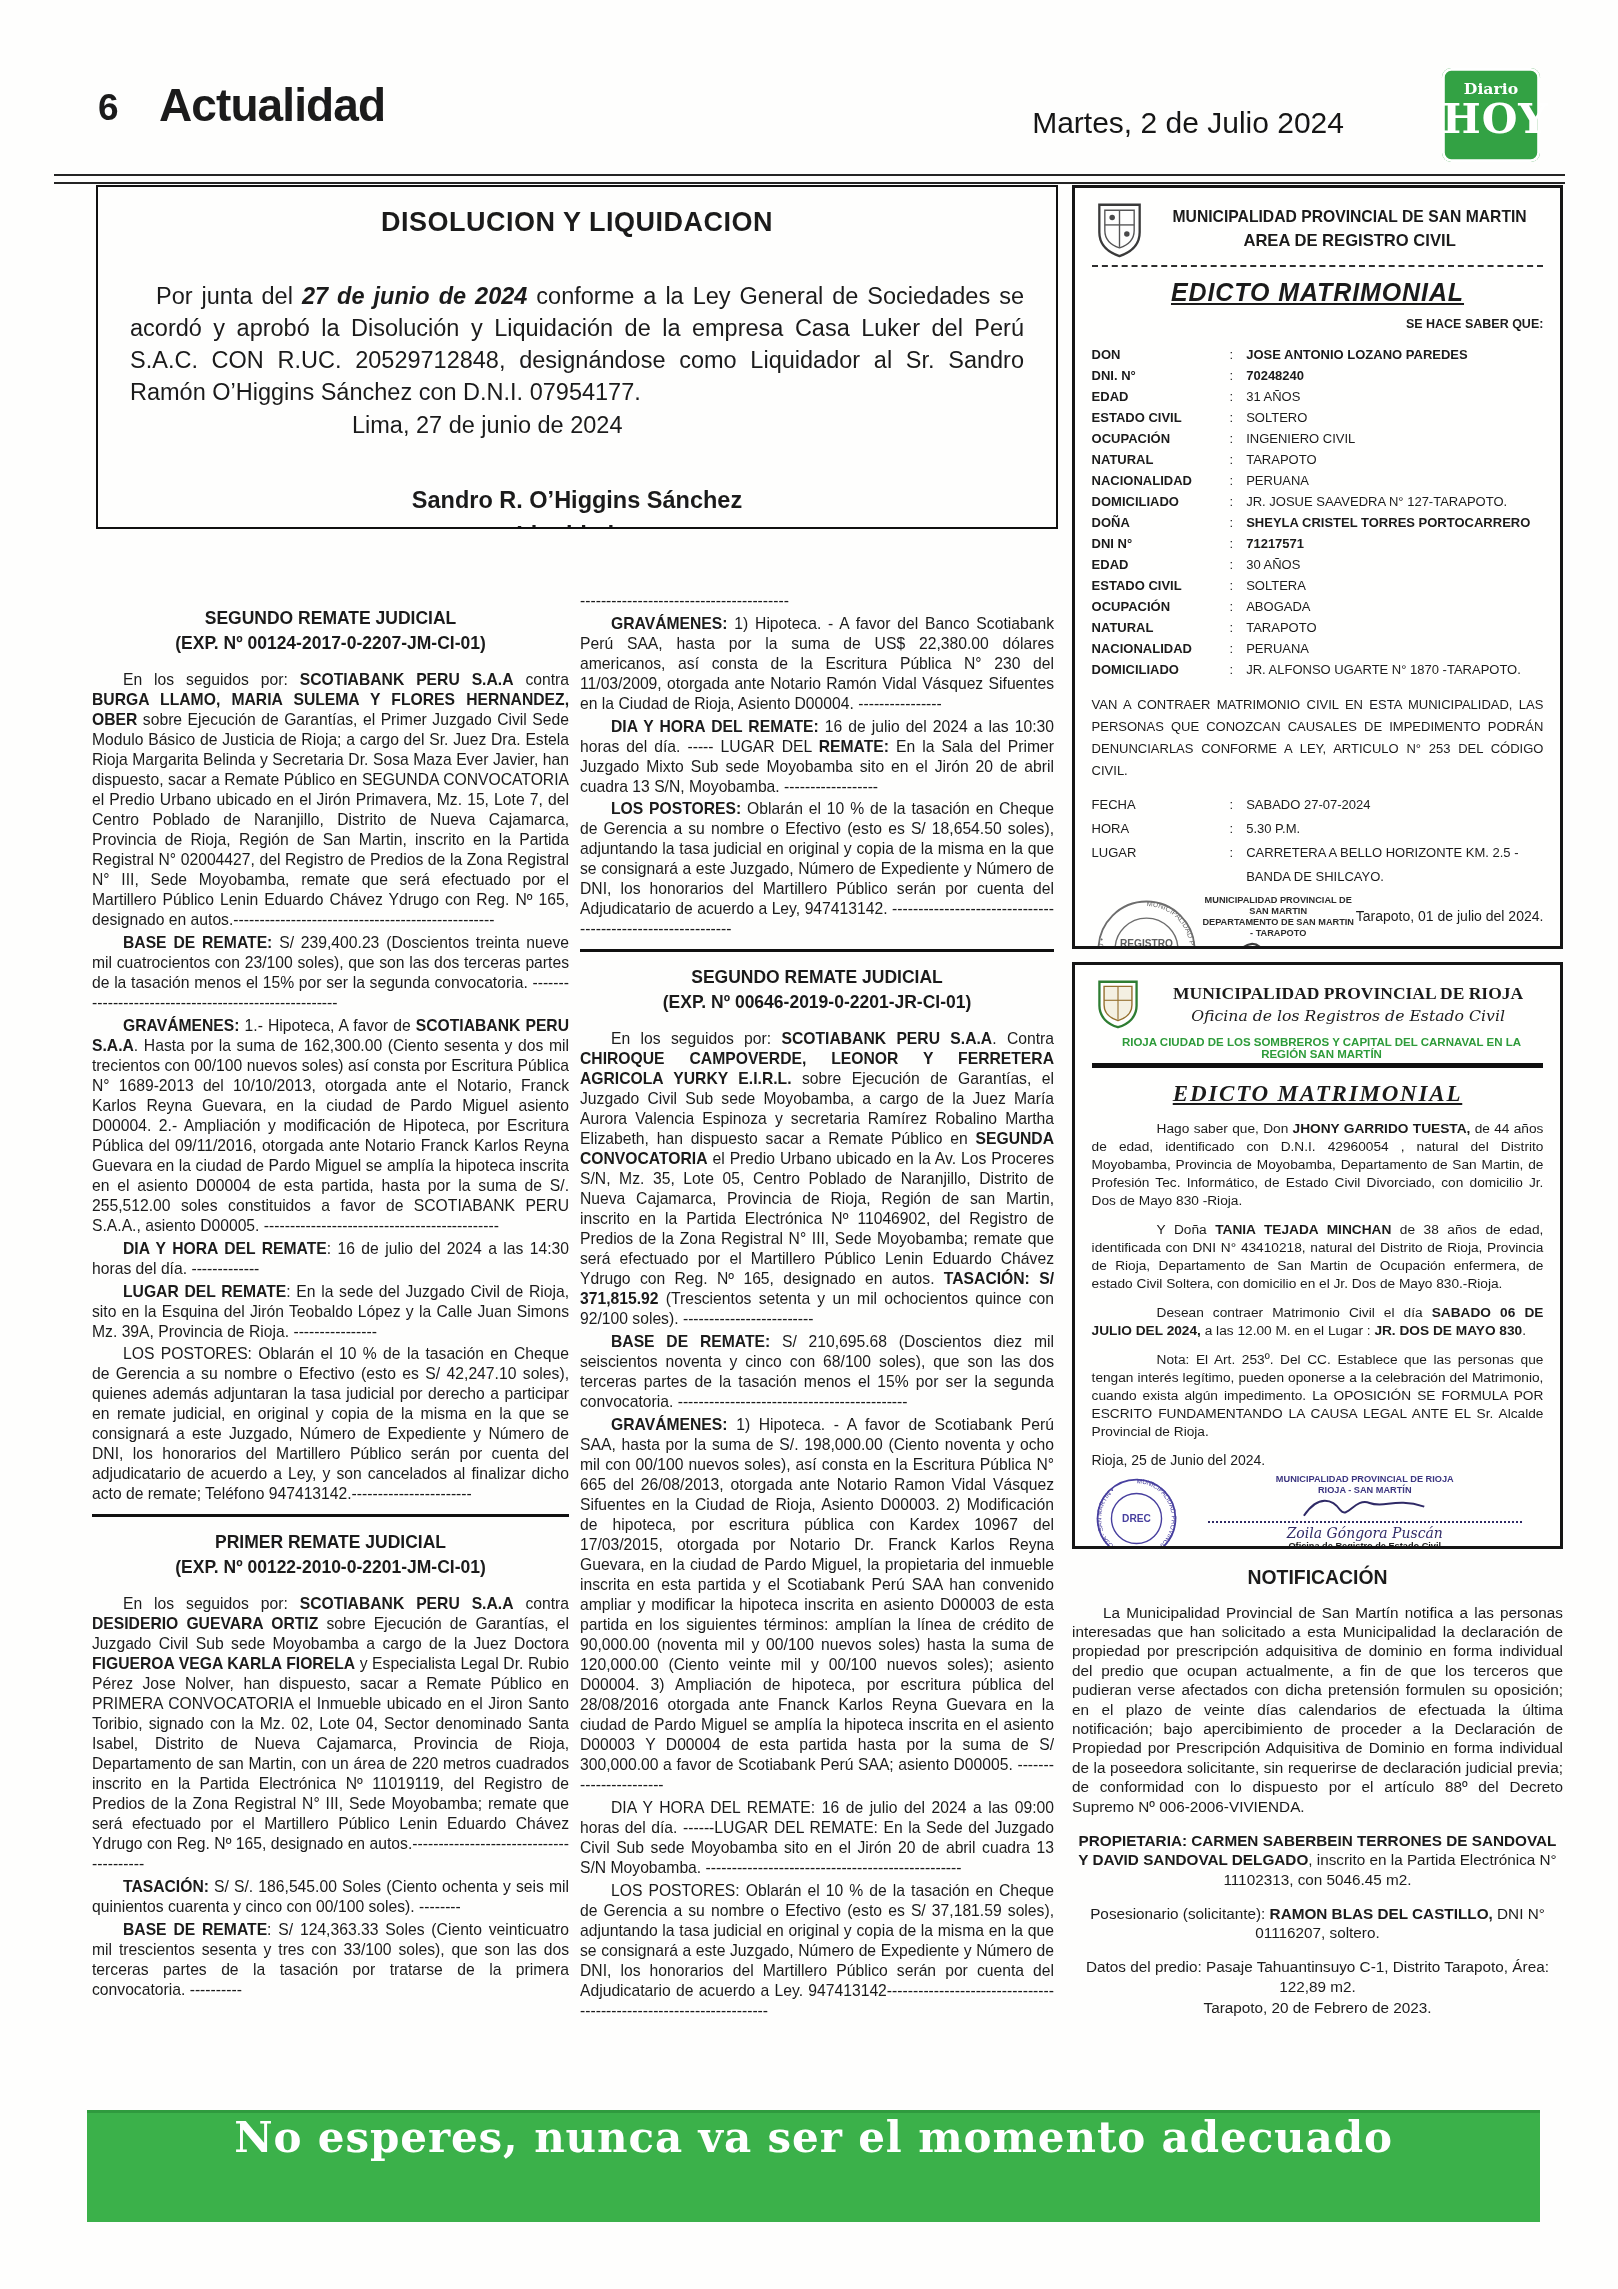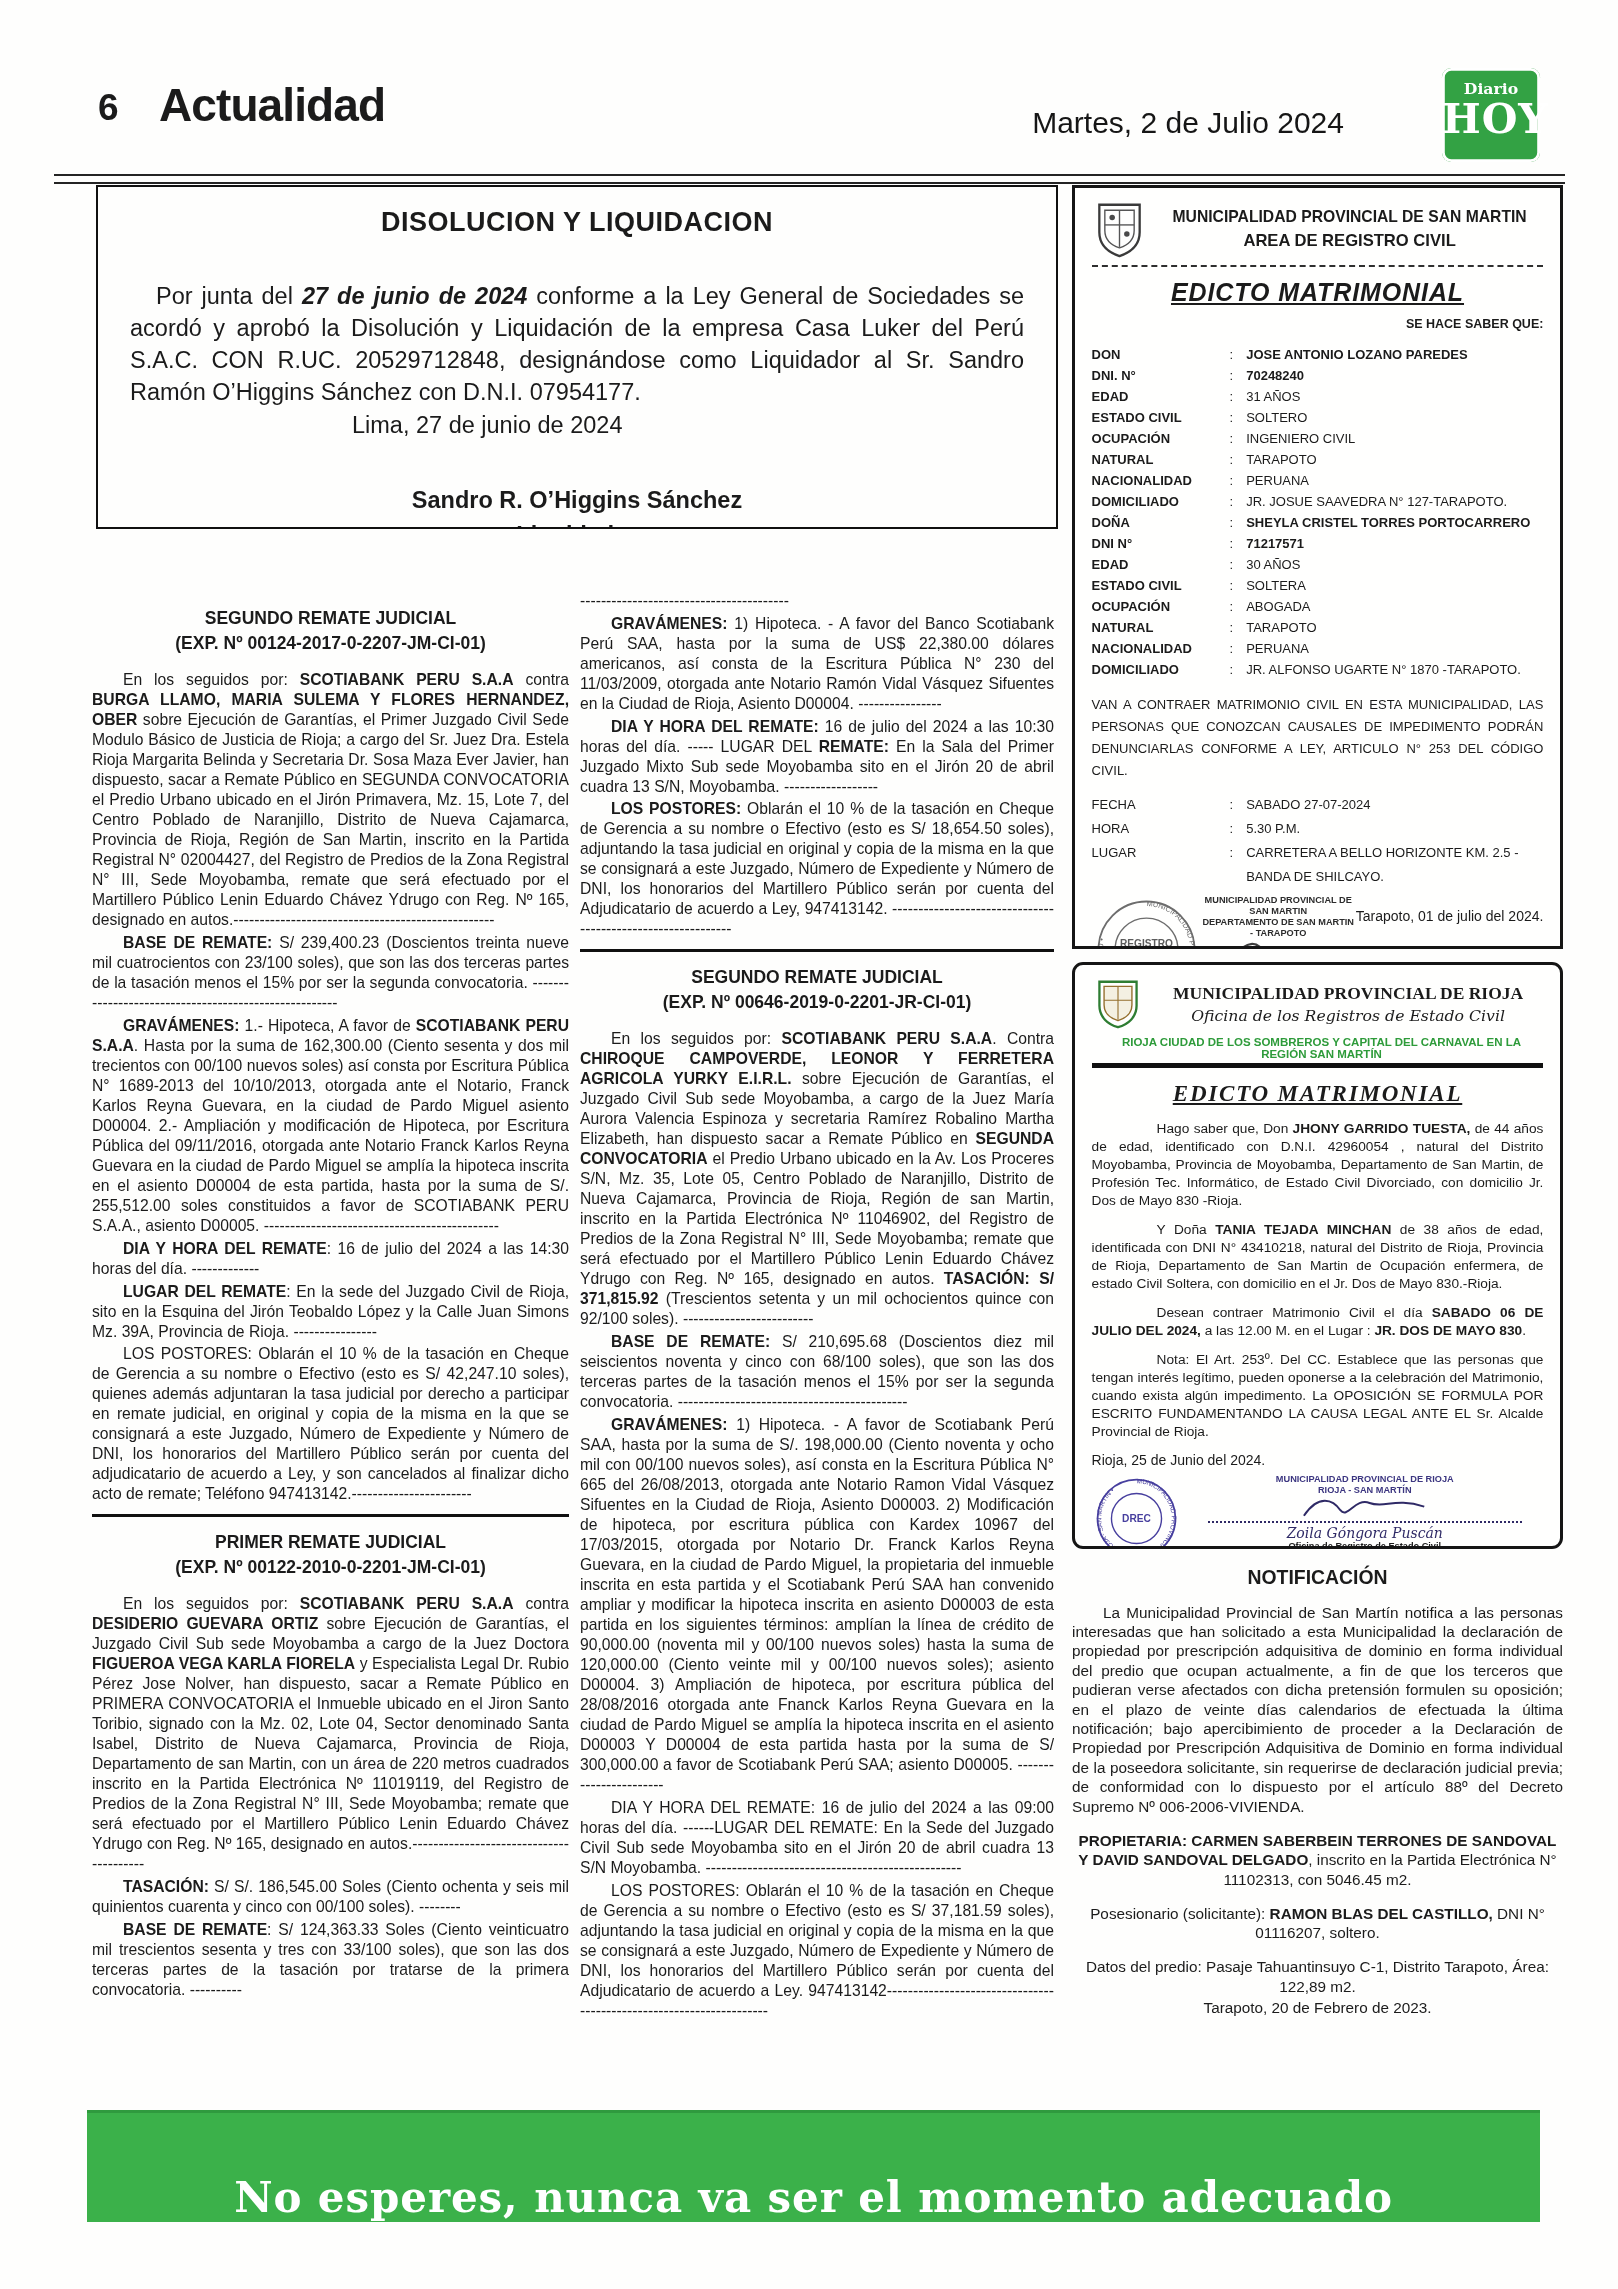--- a/index.html
+++ b/index.html
@@ -29,21 +29,21 @@
   #col3{left:1072px;top:185px;width:491px;}
   .notice-title{text-align:center;font-weight:bold;font-size:17.5px;line-height:25px;margin:3.7px 0 14.8px;}
   .col p.jp{font-size:15.7px;line-height:20px;text-align:justify;text-indent:31px;margin:0 0 2.8px;}
   .col p.dashes{font-size:15.7px;line-height:20px;margin:0 0 2.8px;overflow:hidden;white-space:nowrap;}
   .notice-rule{border:none;border-top:3.7px solid #101010;margin:9.2px 0 13px;}
   .seg-b{font-weight:bold;}
   .seg-i{font-style:italic;}
   
   .edicto-box{border:3.7px solid #151515;box-sizing:border-box;padding:13px 16.6px;background:#fffffe;overflow:hidden;}
   #edicto-sm{height:764px;}
-  #edicto-rioja{height:587px;margin-top:13px;border-radius:11px;}
+  #edicto-rioja{height:587px;margin-top:13px;}
   .ed-header{display:flex;align-items:center;gap:9.2px;}
   .ed-header .ed-lines{flex:1;text-align:center;}
   .ed-h1{font-size:15.7px;font-weight:bold;}
   .ed-h2{font-size:16.6px;font-weight:bold;margin-top:5.5px;}
   .dashed-sep{border-bottom:2.8px dashed #2f2f2f;margin:7.4px 0 11px;}
   .ed-title{text-align:center;font-size:25px;font-weight:bold;font-style:italic;text-decoration:underline;letter-spacing:0.9px;}
   .ed-sub{text-align:right;font-size:12.5px;font-weight:bold;margin:9.2px 0 13px;}
   .fields .field-row{display:flex;font-size:13px;line-height:21px;}
   .fields .f-label{width:138px;font-weight:bold;flex:none;}
   .fields .f-colon{width:16.6px;flex:none;}
@@ -69,21 +69,21 @@
   .rj-sig{display:flex;justify-content:center;align-items:flex-start;gap:5.5px;}
   .rj-sig .sig-org{color:#3c3680;}
   .rj-script{font-family:"DejaVu Serif",serif;font-style:italic;font-size:14px;color:#2f2a66;}
   
   #notificacion{margin-top:16.6px;}
   #notificacion .n-title{text-align:center;font-weight:bold;font-size:19.4px;margin-bottom:14px;}
   #notificacion p.jp{font-size:15.3px;line-height:19.4px;}
   #notificacion p.cp{font-size:15.3px;line-height:19.4px;text-align:center;margin:14.8px 0 0;}
   
   .banner{position:absolute;left:87px;top:2110px;width:1453px;height:109px;background:#3bb14a;
-          border-top:3.7px solid #2f9a3e;display:flex;align-items:flex-end;justify-content:center;}
+          border-top:3.7px solid #2f9a3e;display:flex;align-items:flex-start;justify-content:center;}
   .banner-text{font-family:"DejaVu Serif",serif;font-weight:bold;font-size:42px;color:#ffffff;letter-spacing:0.9px;}
 </style>
 </head>
 <body>
 
 <div class="page">
 
   <div class="pg-num">6</div>
   <div class="section-title">Actualidad</div>
   <div class="edition-date">Martes, 2 de Julio  2024</div>

